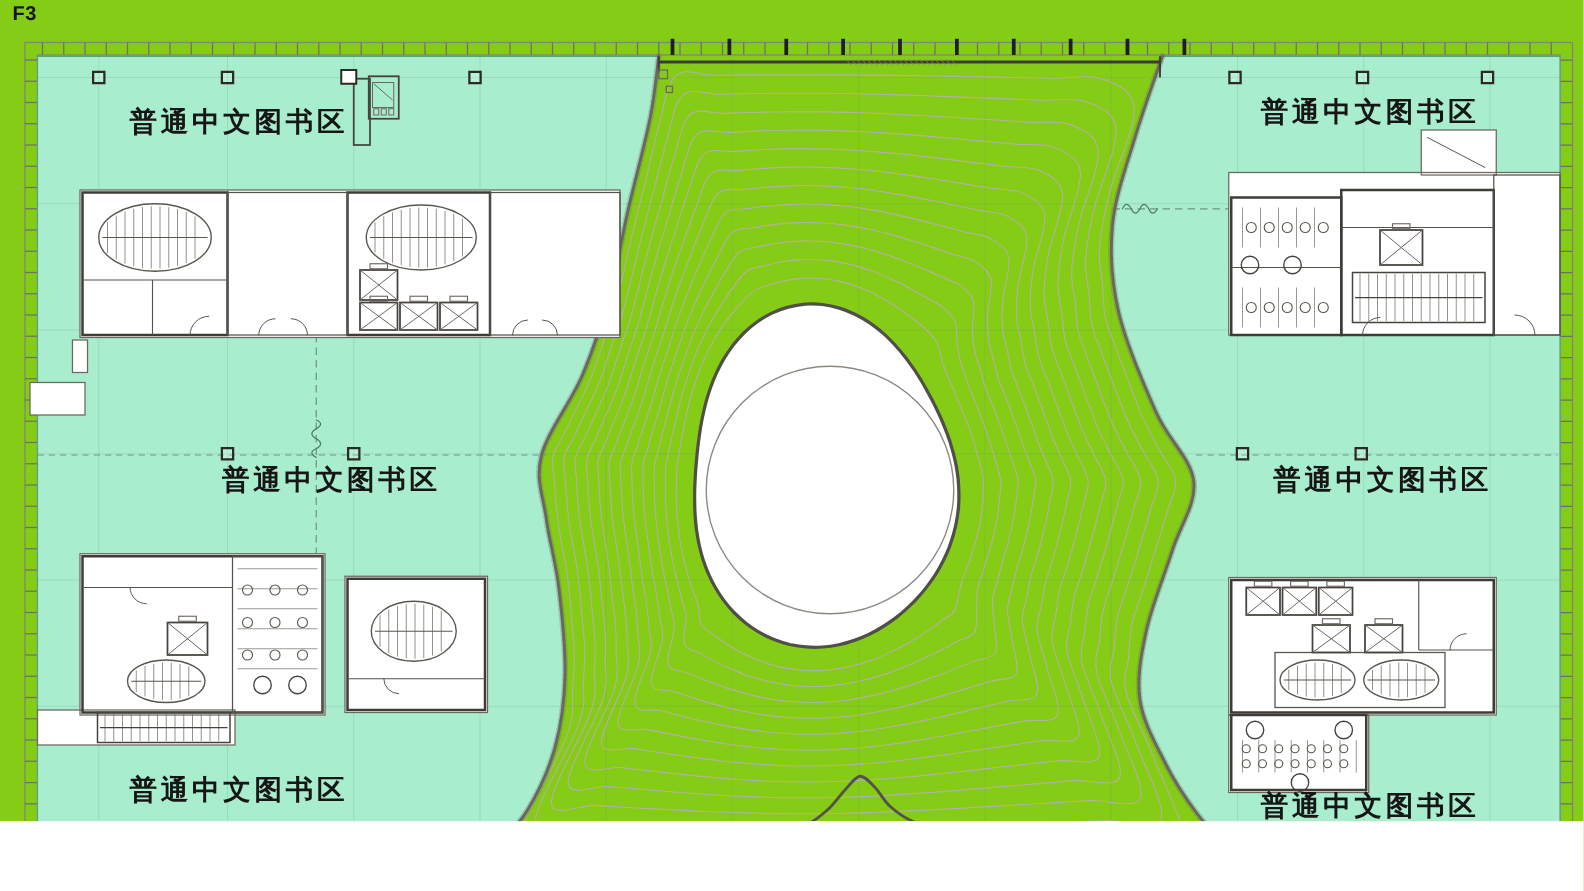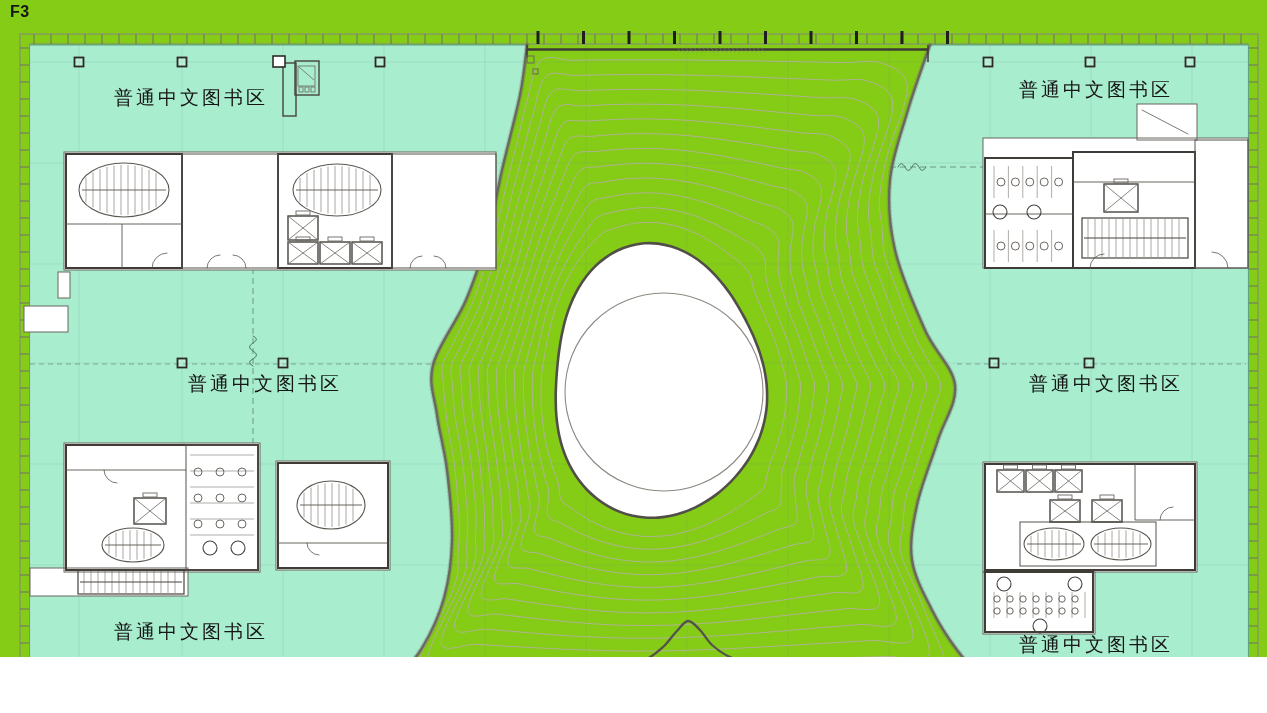--- a/index.html
+++ b/index.html
@@ -7,21 +7,21 @@
     position:relative;width:1267px;height:657px;overflow:hidden;
     background:#84cc16;font-family:"Liberation Sans", sans-serif;
   }
   .stage svg{position:absolute;left:0;top:0;}
   .floor-label{
     position:absolute;left:10px;top:3px;
     font-size:16px;font-weight:600;color:var(--text,#161616);letter-spacing:.5px;
   }
   .zone-label{
     position:absolute;transform:translate(-50%,-50%);
-    font-size:19px;font-weight:400;letter-spacing:3px;white-space:nowrap;
+    font-size:22px;font-weight:700;letter-spacing:3px;white-space:nowrap;
     color:var(--text,#161616);
   }
   .zl-tl{left:191px;top:98px;}
   .zl-tr{left:1096px;top:90px;}
   .zl-ml{left:265px;top:384px;}
   .zl-mr{left:1106px;top:384px;}
   .zl-bl{left:191px;top:632px;}
   .zl-br{left:1096px;top:645px;}
 </style>
 </head>

